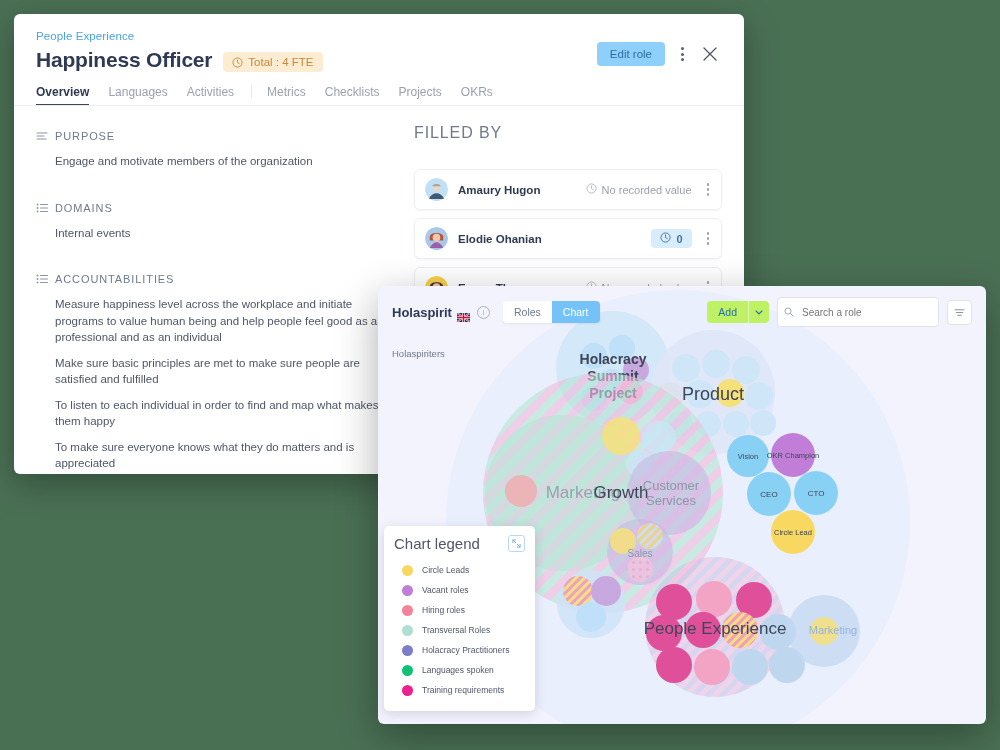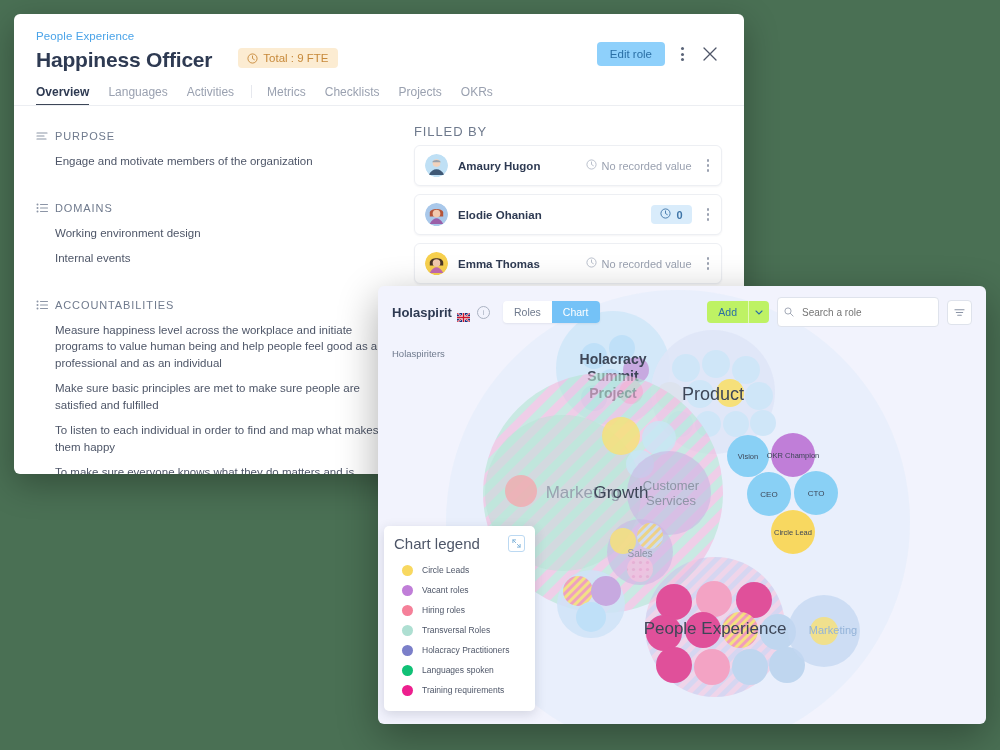--- a/index.html
+++ b/index.html
@@ -13,21 +13,21 @@
 
   
   .role-panel{
     position:absolute;left:14px;top:14px;width:730px;height:460px;
     background:#ffffff;border-radius:6px;
     box-shadow:0 10px 34px rgba(0,0,0,.30);
     overflow:hidden;
   }
   .role-head{padding:16px 22px 0 22px;}
   .breadcrumb{font-size:11.5px;color:#4aa3e8;margin-bottom:6px;letter-spacing:.1px;}
-  .title-row{display:flex;align-items:flex-start;gap:26px;}
+  .title-row{display:flex;align-items:flex-end;gap:11px;}
   .role-title{font-size:21px;font-weight:bold;color:#2e3a52;letter-spacing:-.2px;}
   .fte-badge{
     display:flex;align-items:center;gap:5px;
     background:#fcecd2;color:#c7893a;border-radius:4px;
     padding:4px 9px;font-size:11.5px;white-space:nowrap;
   }
   .fte-badge svg{display:block;}
   .head-actions{position:absolute;right:24px;top:28px;display:flex;align-items:center;gap:13px;}
   .edit-role-btn{
     background:#8ed0fb;color:#2a6fa5;border:none;border-radius:4px;
@@ -49,21 +49,21 @@
   .role-body{display:flex;padding:18px 22px 0 22px;gap:28px;}
   .col-left{width:350px;}
   .col-right{flex:1;}
 
   .sec-title{display:flex;align-items:center;gap:7px;margin:6px 0 11px 0;}
   .sec-title .lbl{font-size:11px;letter-spacing:.9px;color:#6f7a8d;}
   .sec-icon svg{display:block;}
   .item{font-size:11.5px;color:#4e5668;line-height:16.5px;margin-bottom:9px;margin-left:19px;}
   .sec-gap{height:17px;}
 
-  .filled-label{font-size:13px;letter-spacing:.9px;color:#6f7a8d;margin-bottom:6px;}
+  .filled-label{font-size:16px;letter-spacing:.9px;color:#6f7a8d;margin-bottom:27px;}
   .member-card{
     display:flex;align-items:center;
     background:#fff;border:1px solid #edeff3;border-radius:6px;
     box-shadow:0 1px 2px rgba(35,45,70,.05);
     padding:8px 10px;margin-bottom:8px;
   }
   .avatar{width:23px;height:23px;border-radius:50%;flex:0 0 auto;margin-right:10px;overflow:hidden;}
   .avatar svg{display:block;}
   .mname{font-size:11.5px;color:#2e3a52;font-weight:bold;flex:1;}
   .mval{display:flex;align-items:center;gap:5px;font-size:11px;color:#9aa1b0;}
@@ -121,21 +121,21 @@
       <div class="breadcrumb">People Experience</div>
       <div class="title-row">
         <div class="role-title">Happiness Officer</div>
         <div class="fte-badge">
           <span>
             <svg width="11" height="11" viewBox="0 0 12 12">
                 <circle cx="6" cy="6" r="5" fill="none" stroke="#c7893a" stroke-width="1"></circle>
                 <path d="M6 3.2V6l2 1.3" fill="none" stroke="#c7893a" stroke-width="1" stroke-linecap="round"></path>
               </svg>
           </span>
-          <span>Total : 9 FTE</span>
+          <span>Total : 4 FTE</span>
         </div>
       </div>
     </div>
 
     <div class="head-actions">
       <button class="edit-role-btn">Edit role</button>
       <div class="kebab">
           <i></i>
           <i></i>
           <i></i>
@@ -176,21 +176,20 @@
           <span class="sec-icon">
             <svg width="12" height="12" viewBox="0 0 12 12">
                 <circle cx="1.5" cy="2.5" r="1" fill="#8c95a6"></circle>
                 <circle cx="1.5" cy="6" r="1" fill="#8c95a6"></circle>
                 <circle cx="1.5" cy="9.5" r="1" fill="#8c95a6"></circle>
                 <path d="M4.5 2.5h7M4.5 6h7M4.5 9.5h7" stroke="#8c95a6" stroke-width="1.1" stroke-linecap="round"></path>
               </svg>
           </span>
           <span class="lbl">DOMAINS</span>
         </div>
-        <div class="item">Working environment design</div>
         <div class="item">Internal events</div>
 
         <div class="sec-gap"></div>
 
         <div class="sec-title">
           <span class="sec-icon">
             <svg width="12" height="12" viewBox="0 0 12 12">
                 <circle cx="1.5" cy="2.5" r="1" fill="#8c95a6"></circle>
                 <circle cx="1.5" cy="6" r="1" fill="#8c95a6"></circle>
                 <circle cx="1.5" cy="9.5" r="1" fill="#8c95a6"></circle>

